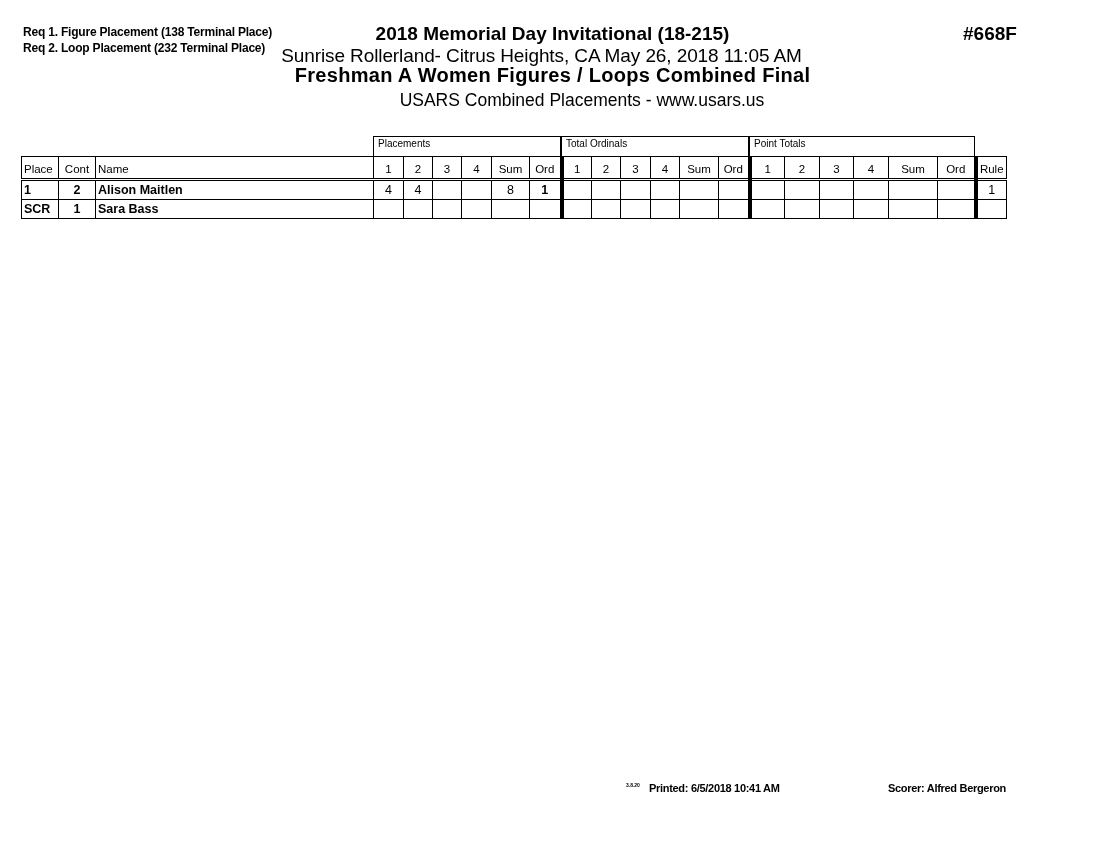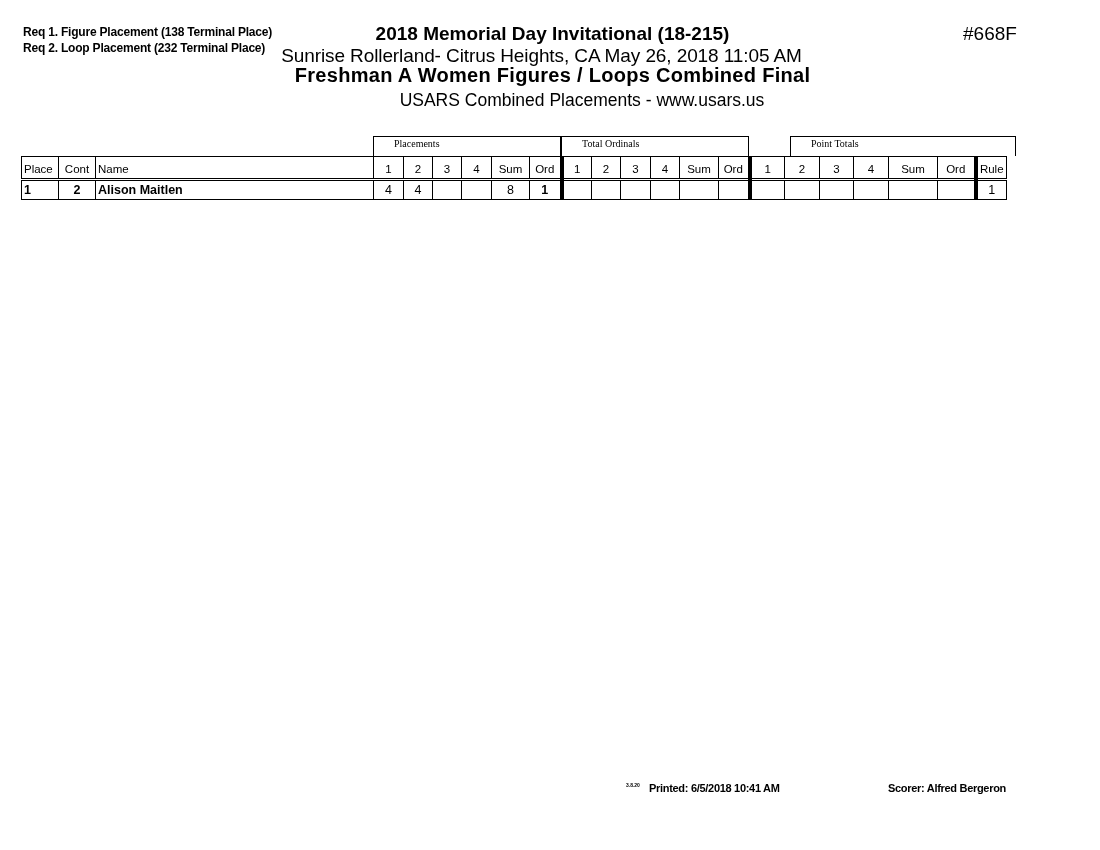--- a/index.html
+++ b/index.html
@@ -5,24 +5,24 @@
   html, body { margin:0; padding:0; background:#fff; }
   body { width:1100px; height:850px; position:relative; overflow:hidden; font-family:"Liberation Sans", sans-serif; color:#000; }
   .abs { position:absolute; white-space:nowrap; }
   .req { left:23px; font-size:12px; font-weight:bold; letter-spacing:-0.2px; }
   .req1 { top:25px; }
   .req2 { top:41px; }
   .title { left:0; width:1105px; text-align:center; top:23px; font-size:19px; font-weight:bold; }
   .subloc { left:0; width:1083px; text-align:center; top:45px; font-size:19px; letter-spacing:-0.1px; }
   .event { left:0; width:1105px; text-align:center; top:64px; font-size:20px; font-weight:bold; letter-spacing:0.3px; }
   .usars { left:0; width:1092px; text-align:center; top:90px; font-size:17.5px;padding-left:36px; }
-  .evnum { left:963px; top:23px; font-size:19px; font-weight:normal; }
+  .evnum { left:963px; top:23px; font-size:19px; font-weight:bold; }
 
   
-  .grp { position:absolute; top:136px; height:20px; border:1px solid #000; border-bottom:none; font-size:10px; padding-left:20px; box-sizing:border-box; line-height:14px;font-family:Liberation Serif, serif; }
+  .grp { position:absolute; top:136px; height:20px; border:1px solid #000; border-bottom:none; font-size:10px; padding-left:4px; box-sizing:border-box; line-height:14px; }
   table.res { position:absolute; left:21px; top:156px; border-collapse:collapse; font-size:12px; }
   table.res td { border:1px solid #000; height:19px; padding:0 2px; box-sizing:border-box; text-align:center; line-height:18px; }
   table.res tr.hdr td { height:22px; font-size:11.5px; padding-top:3px; border-bottom:3px double #000;margin-top:7px; }
   table.res td.left { text-align:left; }
   table.res td.thick { border-left:4px solid #000; }
   table.res tr.data td { font-size:12.5px; }
   table.res tr.data td.b { font-weight:bold; }
   .footer { top:782px; font-size:11px; font-weight:bold; letter-spacing:-0.3px; }
   .ver { left:626px; top:782px; font-size:5px; font-weight:bold; }
   .printed { left:649px; }
@@ -34,21 +34,21 @@
 <div class="abs req req1">Req 1.  Figure Placement (138 Terminal Place)</div>
 <div class="abs req req2">Req 2.  Loop Placement (232 Terminal Place)</div>
 <div class="abs title">2018 Memorial Day Invitational (18-215)</div>
 <div class="abs subloc">Sunrise Rollerland- Citrus Heights, CA  May 26, 2018  11:05 AM</div>
 <div class="abs event">Freshman A Women Figures / Loops Combined Final</div>
 <div class="abs usars">USARS Combined Placements - www.usars.us</div>
 <div class="abs evnum">#668F</div>
 
 <div class="grp" style="left:373px; width:188px;">Placements</div>
 <div class="grp" style="left:561px; width:188px;">Total Ordinals</div>
-<div class="grp" style="left:790px; width:226px;">Point Totals</div>
+<div class="grp" style="left:749px; width:226px;">Point Totals</div>
 
 <table class="res">
   <colgroup>
     <col style="width:37px">
       <col style="width:37px">
       <col style="width:278px">
     <col style="width:30px">
       <col style="width:29px">
       <col style="width:29px">
       <col style="width:30px">
@@ -110,18 +110,42 @@
     <td></td>
     <td></td>
     <td class="thick"></td>
     <td></td>
     <td></td>
     <td></td>
     <td></td>
     <td></td>
     <td class="thick">1</td>
   </tr>
+  <tr class="data">
+    <td class="left b">SCR</td>
+    <td class="b">1</td>
+    <td class="left b">Sara Bass</td>
+    <td></td>
+    <td></td>
+    <td></td>
+    <td></td>
+    <td></td>
+    <td class="b"></td>
+    <td class="thick"></td>
+    <td></td>
+    <td></td>
+    <td></td>
+    <td></td>
+    <td></td>
+    <td class="thick"></td>
+    <td></td>
+    <td></td>
+    <td></td>
+    <td></td>
+    <td></td>
+    <td class="thick"></td>
+  </tr>
 </tbody>
   </table>
 
 <div class="abs ver">3.8.20</div>
 <div class="abs footer printed">Printed:  6/5/2018 10:41 AM</div>
 <div class="abs footer scorer">Scorer:  Alfred Bergeron</div>
 
 </body></html>

